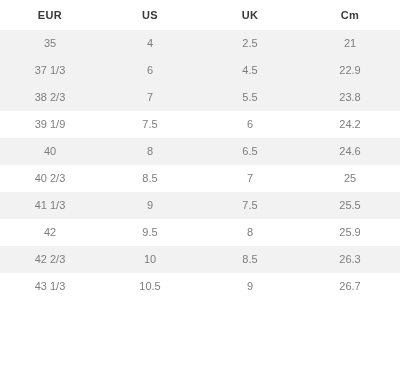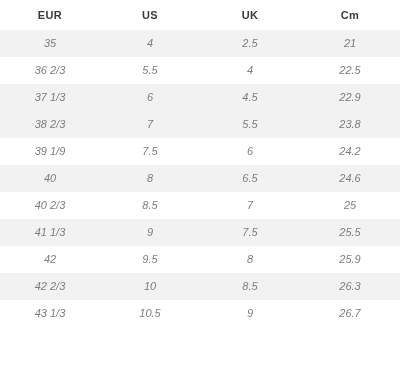--- a/index.html
+++ b/index.html
@@ -50,21 +50,20 @@
     height: 27px;
     color: #7d7d7d;
     font-size: 11px;
     font-weight: normal;
     text-align: center;
     vertical-align: middle;
     padding: 0;
     border: 0;
     line-height: 27px;
     white-space: nowrap;
-    font-style: italic;
   }
 
   table.size-table tbody tr.row-odd td {
     background: #f2f2f2;
   }
   table.size-table tbody tr.row-even td {
     background: #ffffff;
   }
 </style>
 </head>
@@ -85,26 +84,20 @@
         <th>UK</th>
         <th>Cm</th>
       </tr>
     </thead>
     <tbody id="table-body">
         <tr class="row-odd">
           <td>35</td>
           <td>4</td>
           <td>2.5</td>
           <td>21</td>
-        </tr>
-        <tr class="row-even">
-          <td>36 2/3</td>
-          <td>5.5</td>
-          <td>4</td>
-          <td>22.5</td>
         </tr>
         <tr class="row-odd">
           <td>37 1/3</td>
           <td>6</td>
           <td>4.5</td>
           <td>22.9</td>
         </tr>
         <tr class="row-odd">
           <td>38 2/3</td>
           <td>7</td>

